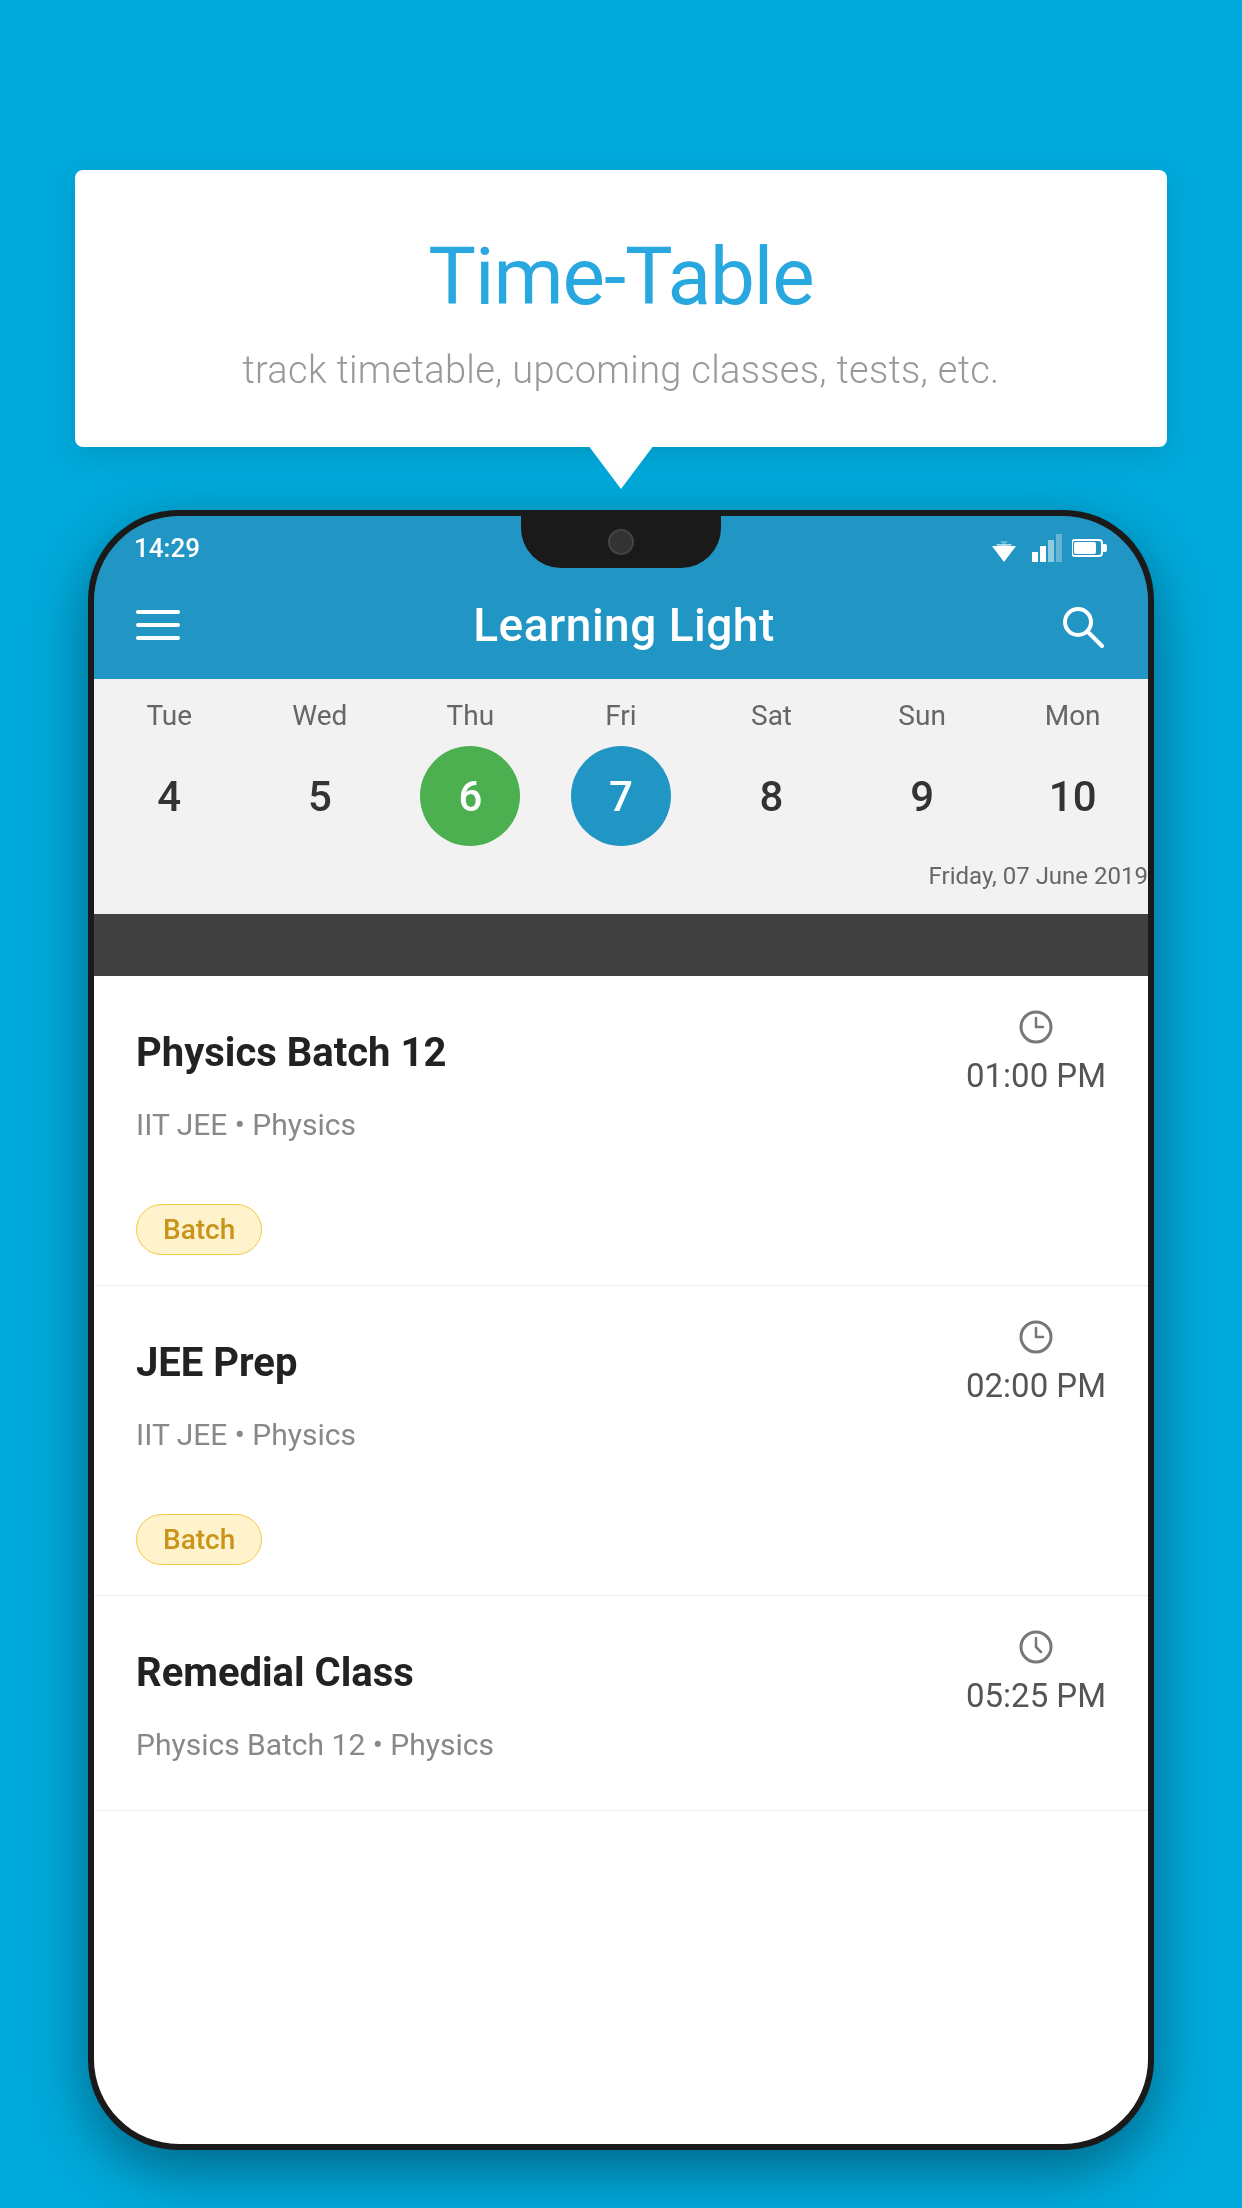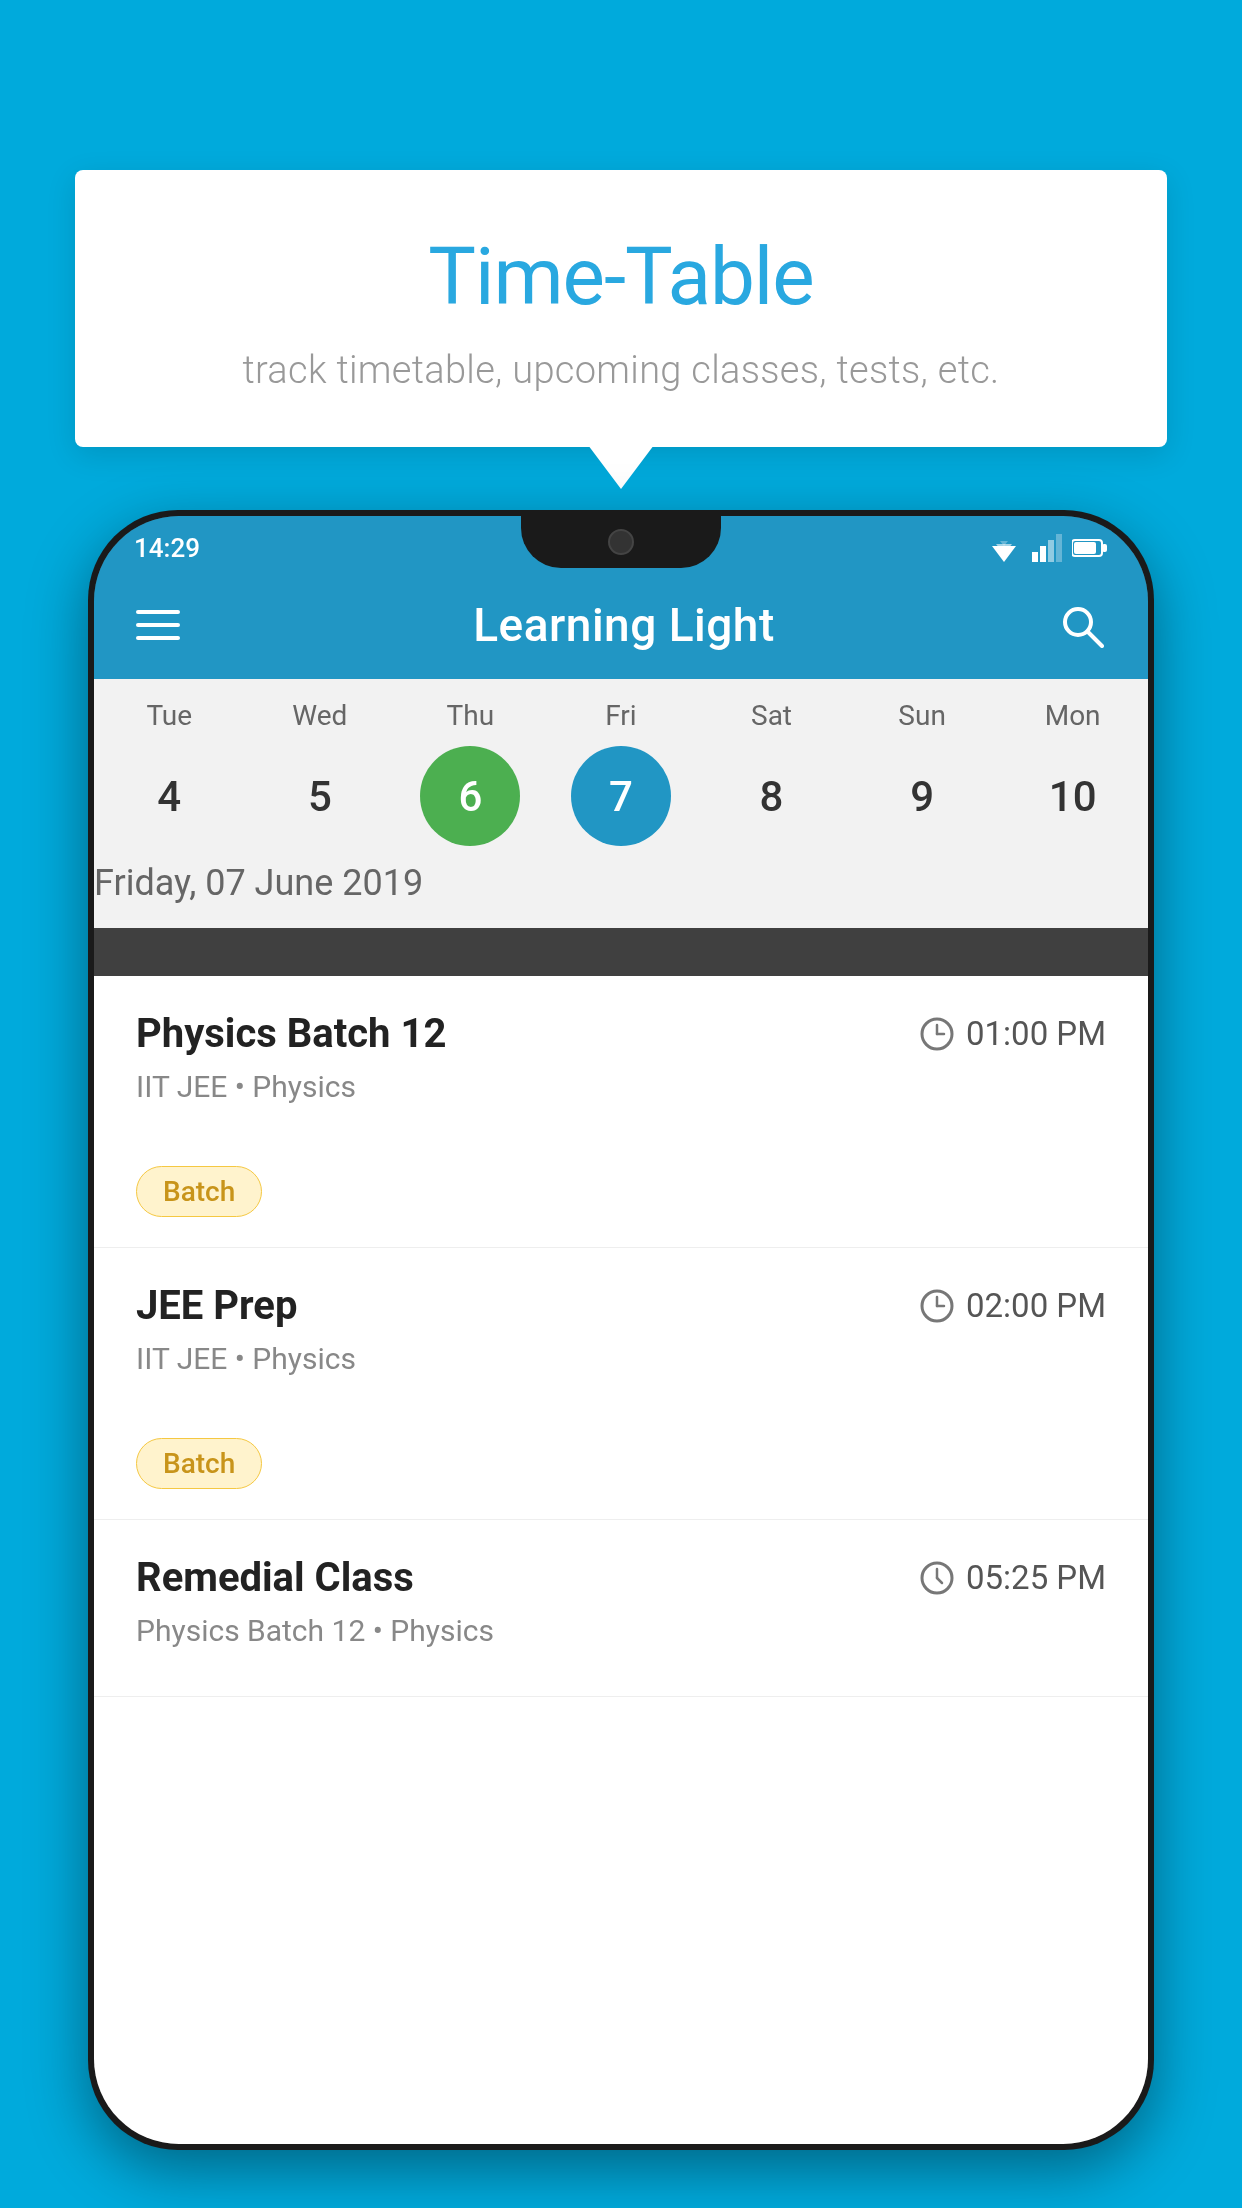--- a/index.html
+++ b/index.html
@@ -239,22 +239,22 @@
       border-radius: 50%;
     }
 
     .day-num.selected {
       background: #2196C4;
       color: white;
       border-radius: 50%;
     }
 
     .date-label-row {
-      text-align: left;
-      font-size: 36px;
+      text-align: right;
+      font-size: 24px;
       color: #666;
       padding-bottom: 14px;
     }
 
     
     .schedule-container {
       position: absolute;
       top: 460px;
       left: 0;
       right: 0;
@@ -281,20 +281,21 @@
       font-weight: 700;
       color: #222;
     }
 
     .schedule-item-time {
       display: flex;
       align-items: center;
       gap: 12px;
       font-size: 33px;
       color: #555;
+      flex-direction: column;
     }
 
     .schedule-item-subtitle {
       font-size: 30px;
       color: #888;
       margin-bottom: 18px;
     }
 
     .badge {
       display: inline-block;

